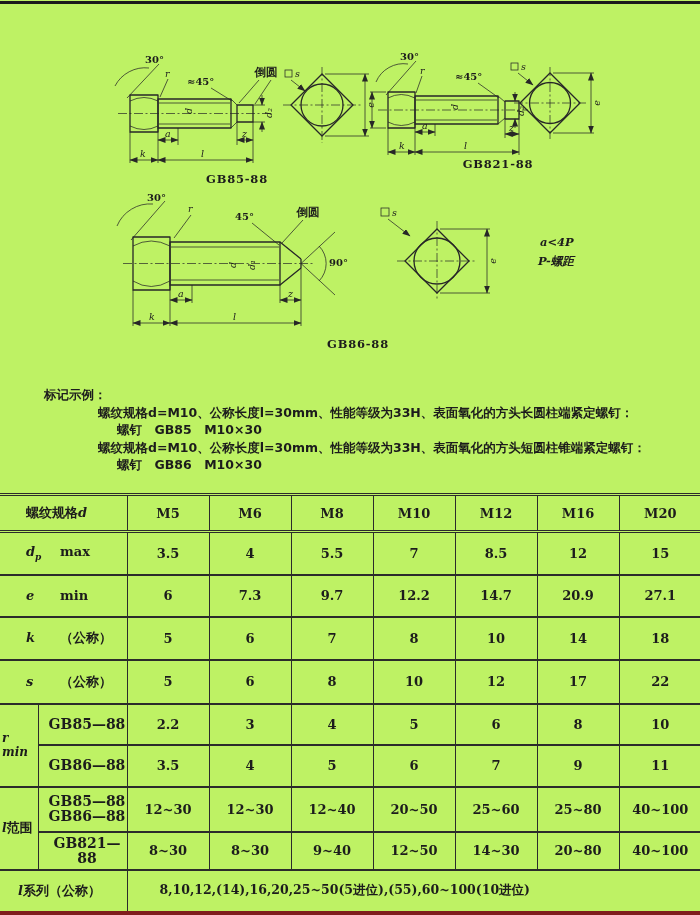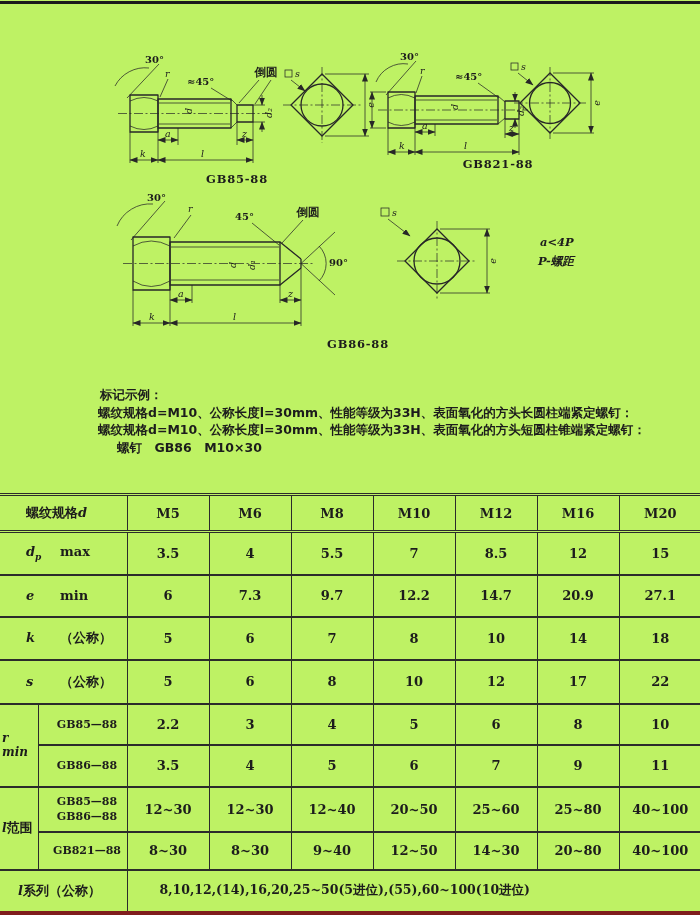--- a/index.html
+++ b/index.html
@@ -12,39 +12,39 @@
   svg .dim{fill:none;stroke:#272727;stroke-width:.75;}
   svg .cl{fill:none;stroke:#272727;stroke-width:.7;stroke-dasharray:9 2.5 2 2.5;}
   svg text{fill:#1c1c1c;font-family:"DejaVu Serif",serif;}
   svg .it{font-style:italic;font-size:9.5px;}
   svg .ang{font-weight:bold;font-size:10px;}
   svg .cjk{font-weight:bold;font-size:11.5px;font-family:"DejaVu Sans",sans-serif;}
   svg .cap{font-weight:bold;font-size:11.5px;letter-spacing:.8px;}
   svg .note{font-weight:bold;font-style:italic;font-size:11.5px;}
   .marking{position:absolute;top:386px;left:0;width:700px;font-size:12.5px;font-weight:bold;
            line-height:17.5px;white-space:nowrap;font-family:"DejaVu Sans",sans-serif;}
-  .m-title{margin-left:100px;}
+  .m-title{margin-left:44px;}
   .m-desc{margin-left:98px;}
   .m-indent{margin-left:117px;}
   table.spec{position:absolute;top:493px;left:0;width:700px;border-collapse:collapse;table-layout:fixed;
              font-size:13px;font-weight:bold;}
   table.spec td,table.spec th{border-left:1px solid #2b2b2b;border-right:1px solid #2b2b2b;
              border-top:2px solid #2b2b2b;border-bottom:2px solid #2b2b2b;
              text-align:center;padding:0;overflow:hidden;}
   table.spec .c-first{border-left:none;}
   table.spec .c-last{border-right:none;}
   table.spec tr.hdr th{border-top:3px double #2b2b2b;border-bottom:3px double #2b2b2b;margin-left:14px;}
   table.spec tr.last td{border-bottom:5px solid #7f1d1d;}
   .lab{text-align:left !important;padding-left:26px !important;font-weight:bold;}
   .lab .sym{display:inline-block;min-width:34px;font-style:italic;font-family:"DejaVu Serif",serif;}
   .lab sub{font-style:italic;font-size:9px;}
   .cjkf{font-family:"DejaVu Sans",sans-serif;}
   .grp{font-size:12px;padding-left:2px !important;text-align:left !important;font-style:italic;}
   .grp .cjkf{font-style:normal;font-size:13px;}
-  .std{text-align:right;padding-left:9px !important;font-size:11px;line-height:15px;}
+  .std{text-align:right;padding-left:9px !important;font-size:14px;line-height:15px;}
   .series-val{text-align:left !important;padding-left:32px !important;font-size:12.5px;}
 </style>
 </head>
 <body>
 
 <div class="page">
   <div class="top-rule"></div>
 
   <svg class="fig" style="left:85px;top:50px" width="295" height="142" viewBox="0 0 295 142">
     <defs>
@@ -191,20 +191,21 @@
     <line class="dim" x1="392" y1="41" x2="392" y2="105" marker-start="url(#m3)" marker-end="url(#m3)"></line>
     <text class="it" transform="rotate(-90 401 73)" x="401" y="73" text-anchor="middle">e</text>
 
     <text class="note" x="445" y="58">a&lt;4P</text>
     <text class="note" x="443" y="77">P-螺距</text>
   </svg>
 
   <div class="marking">
     <div class="m-title">标记示例：</div>
     <div class="m-desc">螺纹规格d=M10、公称长度l=30mm、性能等级为33H、表面氧化的方头长圆柱端紧定螺钉：</div>
+    <div class="m-indent">螺钉　GB85　M10×30</div>
     <div class="m-desc">螺纹规格d=M10、公称长度l=30mm、性能等级为33H、表面氧化的方头短圆柱锥端紧定螺钉：</div>
     <div class="m-indent">螺钉　GB86　M10×30</div>
   </div>
 
   <table class="spec">
     <colgroup>
       <col style="width:38px">
         <col style="width:89px">
       <col style="width:82px">
         <col style="width:82px">

